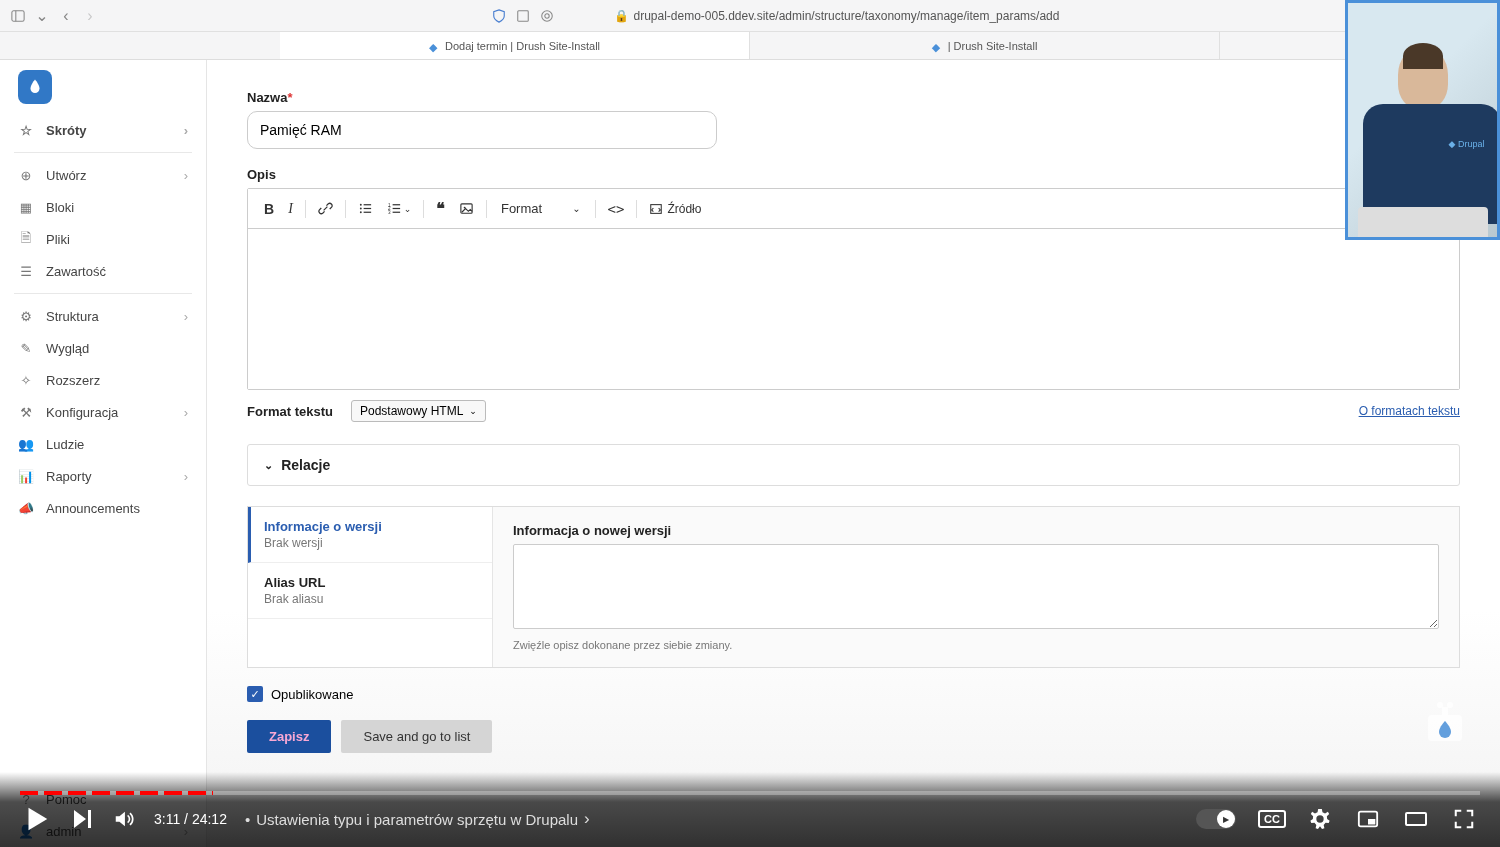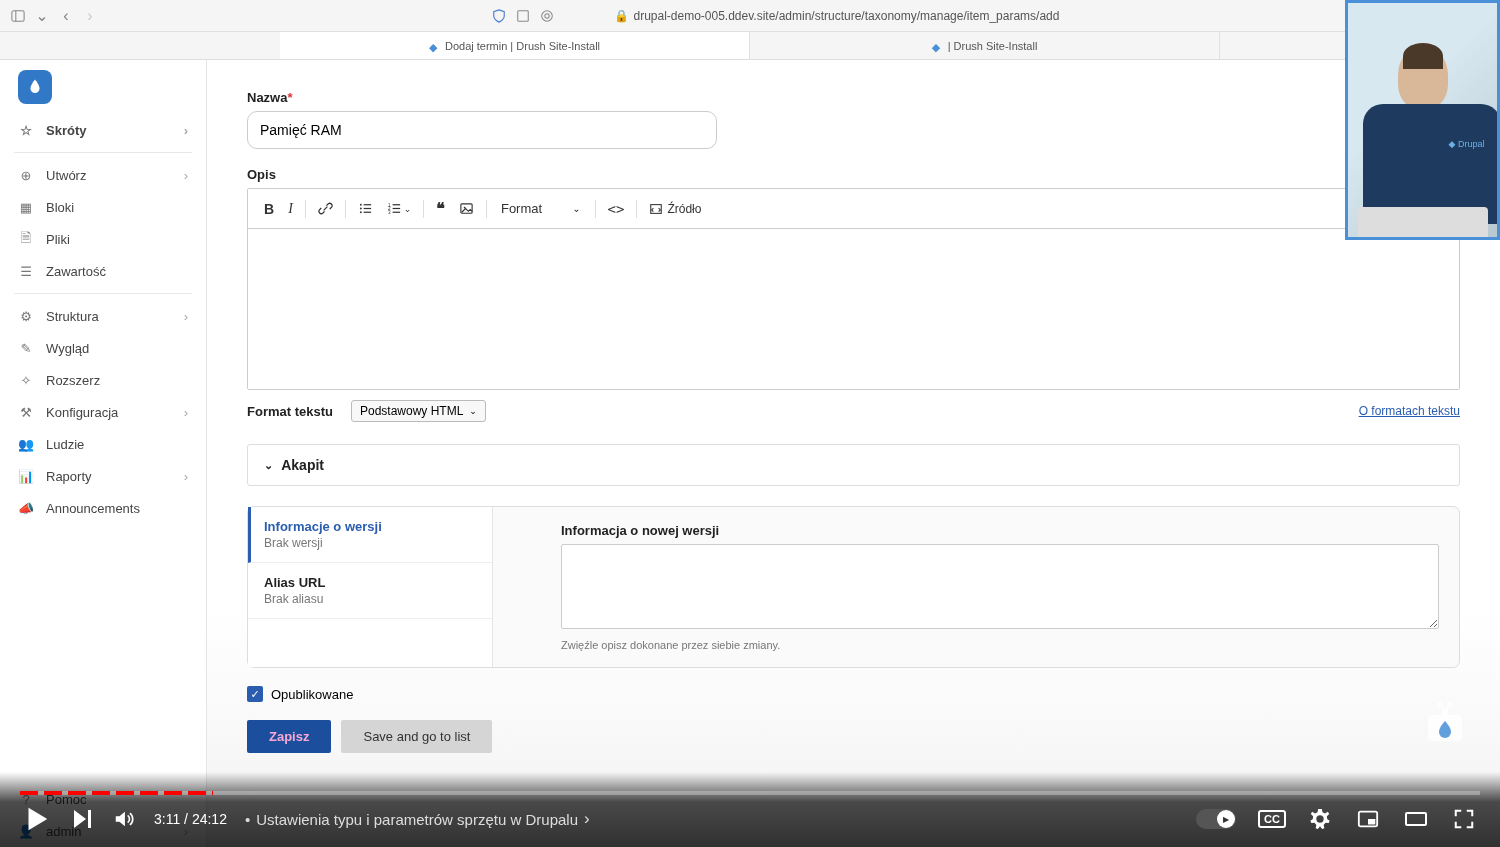--- a/index.html
+++ b/index.html
@@ -53,21 +53,21 @@
 
 .format-row { display: flex; align-items: center; gap: 18px; margin-top: 10px; text-align: right; }
 .format-select { padding: 3px 8px; border: 1px solid #bbb; border-radius: 3px; font-size: 12px; background: #f8f8f8; display:flex; align-items:center; gap:6px; }
 .format-link { margin-left: auto; font-size: 12px; color: #2a5db0; text-decoration: underline; cursor: pointer; }
 
 
 .details { border: 1px solid #ddd; border-radius: 3px; margin-top: 22px; }
 .details-summary { padding: 12px 16px; font-size: 14px; font-weight: 600; color: #222; cursor: pointer; display: flex; align-items: center; gap: 8px; }
 
 
-.revision-panel { display: flex; border: 1px solid #ddd; border-radius: 7px; margin-top: 20px; background: #fafafa; gap: 48px; }
+.revision-panel { display: flex; border: 1px solid #ddd; border-radius: 0; margin-top: 20px; background: #fafafa; }
 .rev-tabs { width: 245px; background: #fff; border-right: 1px solid #e5e5e5; }
 .rev-tab { padding: 12px 16px; cursor: pointer; border-bottom: 1px solid #eee; }
 .rev-tab.active { border-left: 3px solid #2a5db0; padding-left: 13px; }
 .rev-tab-title { font-size: 13px; font-weight: 600; color: #222; }
 .rev-tab.active .rev-tab-title { color: #2a5db0; }
 .rev-tab-sub { font-size: 12px; color: #777; margin-top: 2px; }
 .rev-content { flex: 1; padding: 16px 20px; }
 .rev-textarea { width: 100%; height: 85px; border: 1px solid #ccc; border-radius: 2px; background: #fff; resize: both; }
 .rev-help { font-size: 11px; color: #777; margin-top: 6px; }
 
@@ -326,21 +326,21 @@
           <span>Podstawowy HTML</span>
             <span style="font-size:9px">⌄</span>
         </div>
         <a class="format-link">O formatach tekstu</a>
       </div>
     </div>
 
     <div class="details">
       <div class="details-summary">
         <span style="font-size:11px">⌄</span>
-        <span>Akapit</span>
+        <span>Relacje</span>
       </div>
     </div>
 
     <div class="revision-panel">
       <div class="rev-tabs">
         <div class="rev-tab active">
           <div class="rev-tab-title">Informacje o wersji</div>
           <div class="rev-tab-sub">Brak wersji</div>
         </div>
         <div class="rev-tab">

